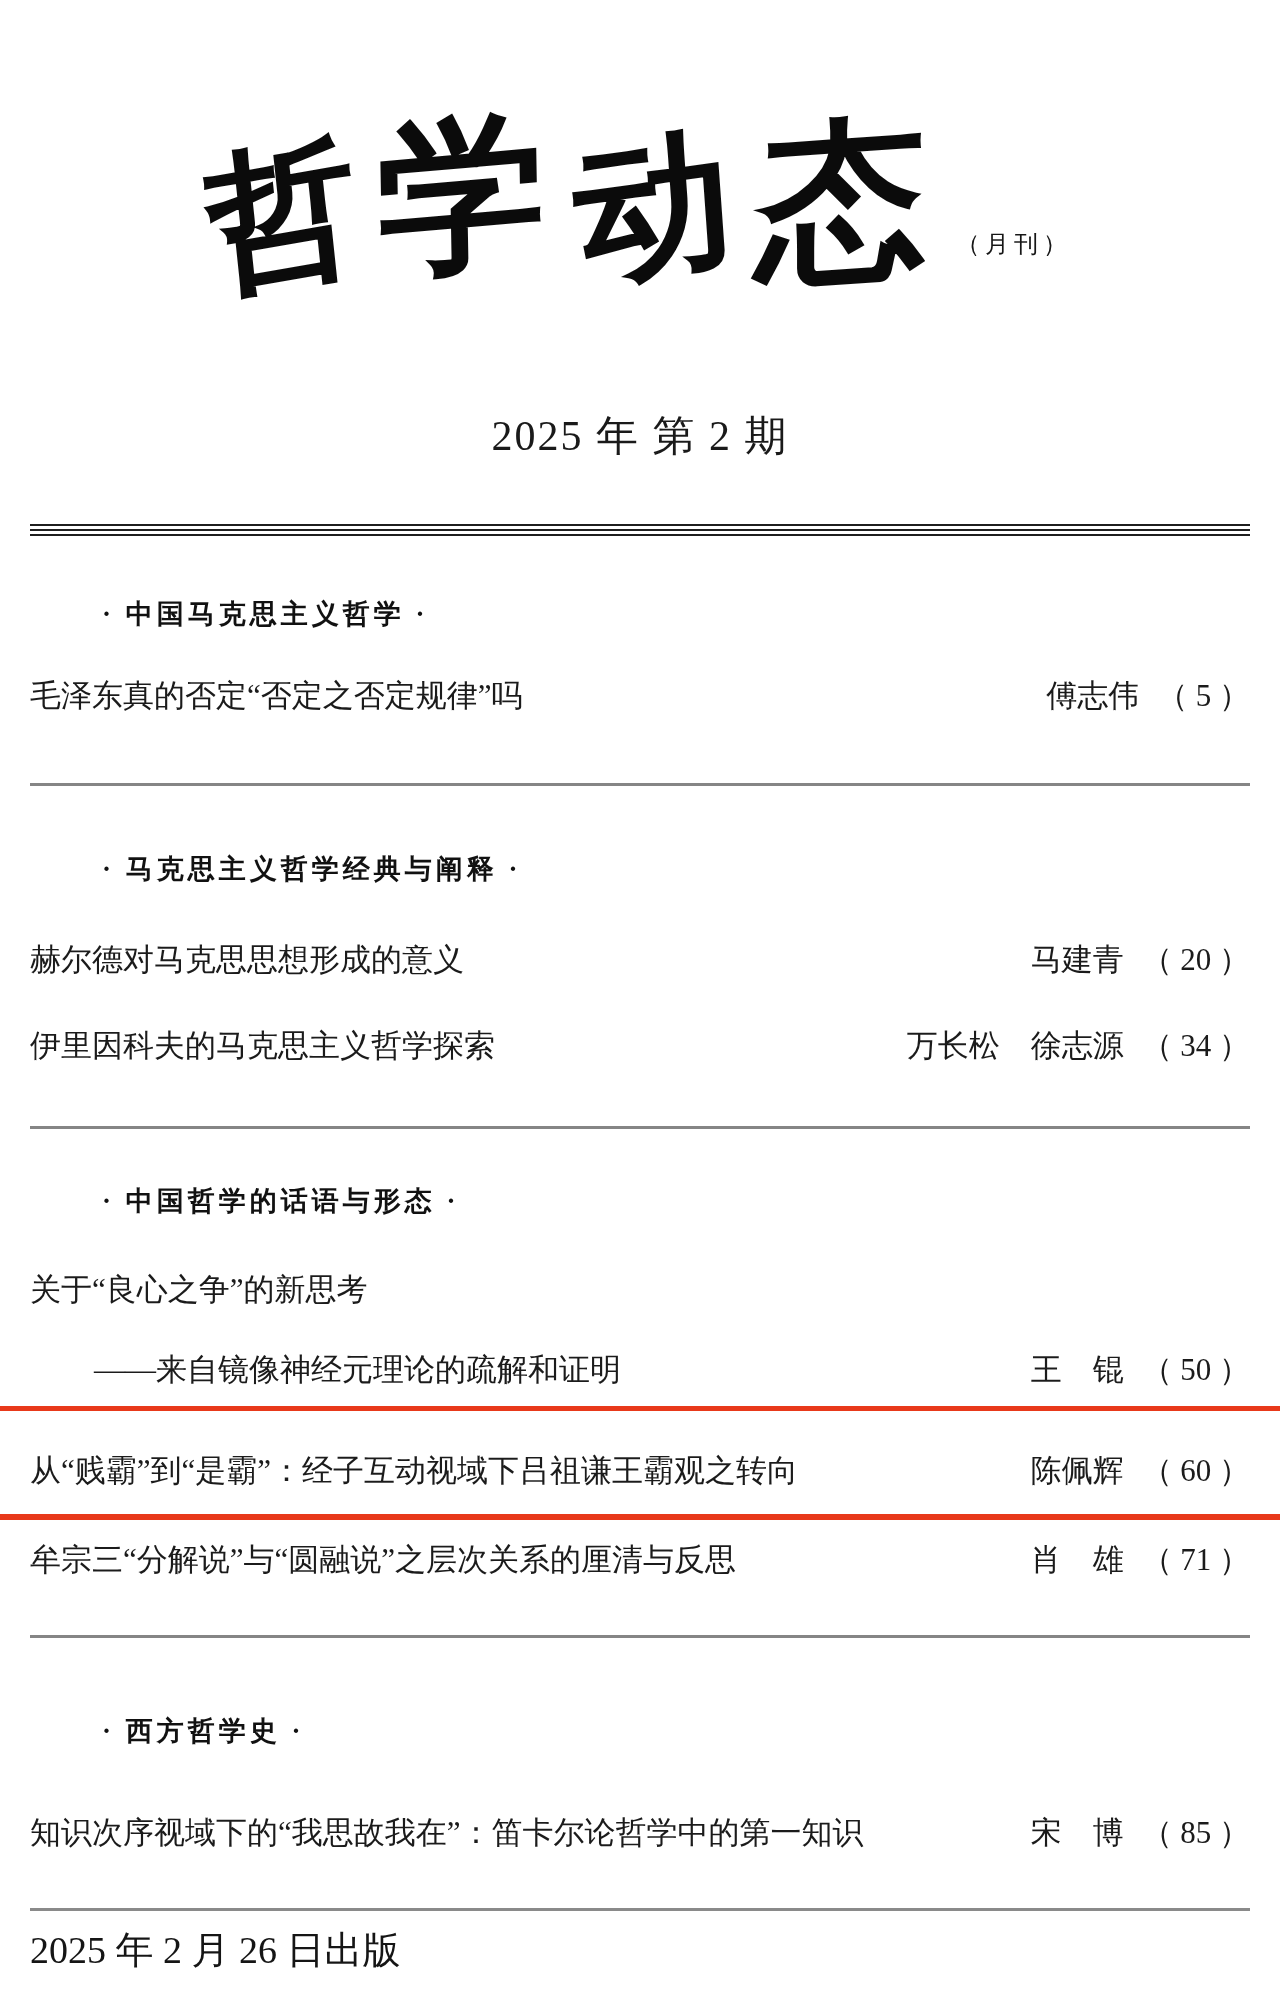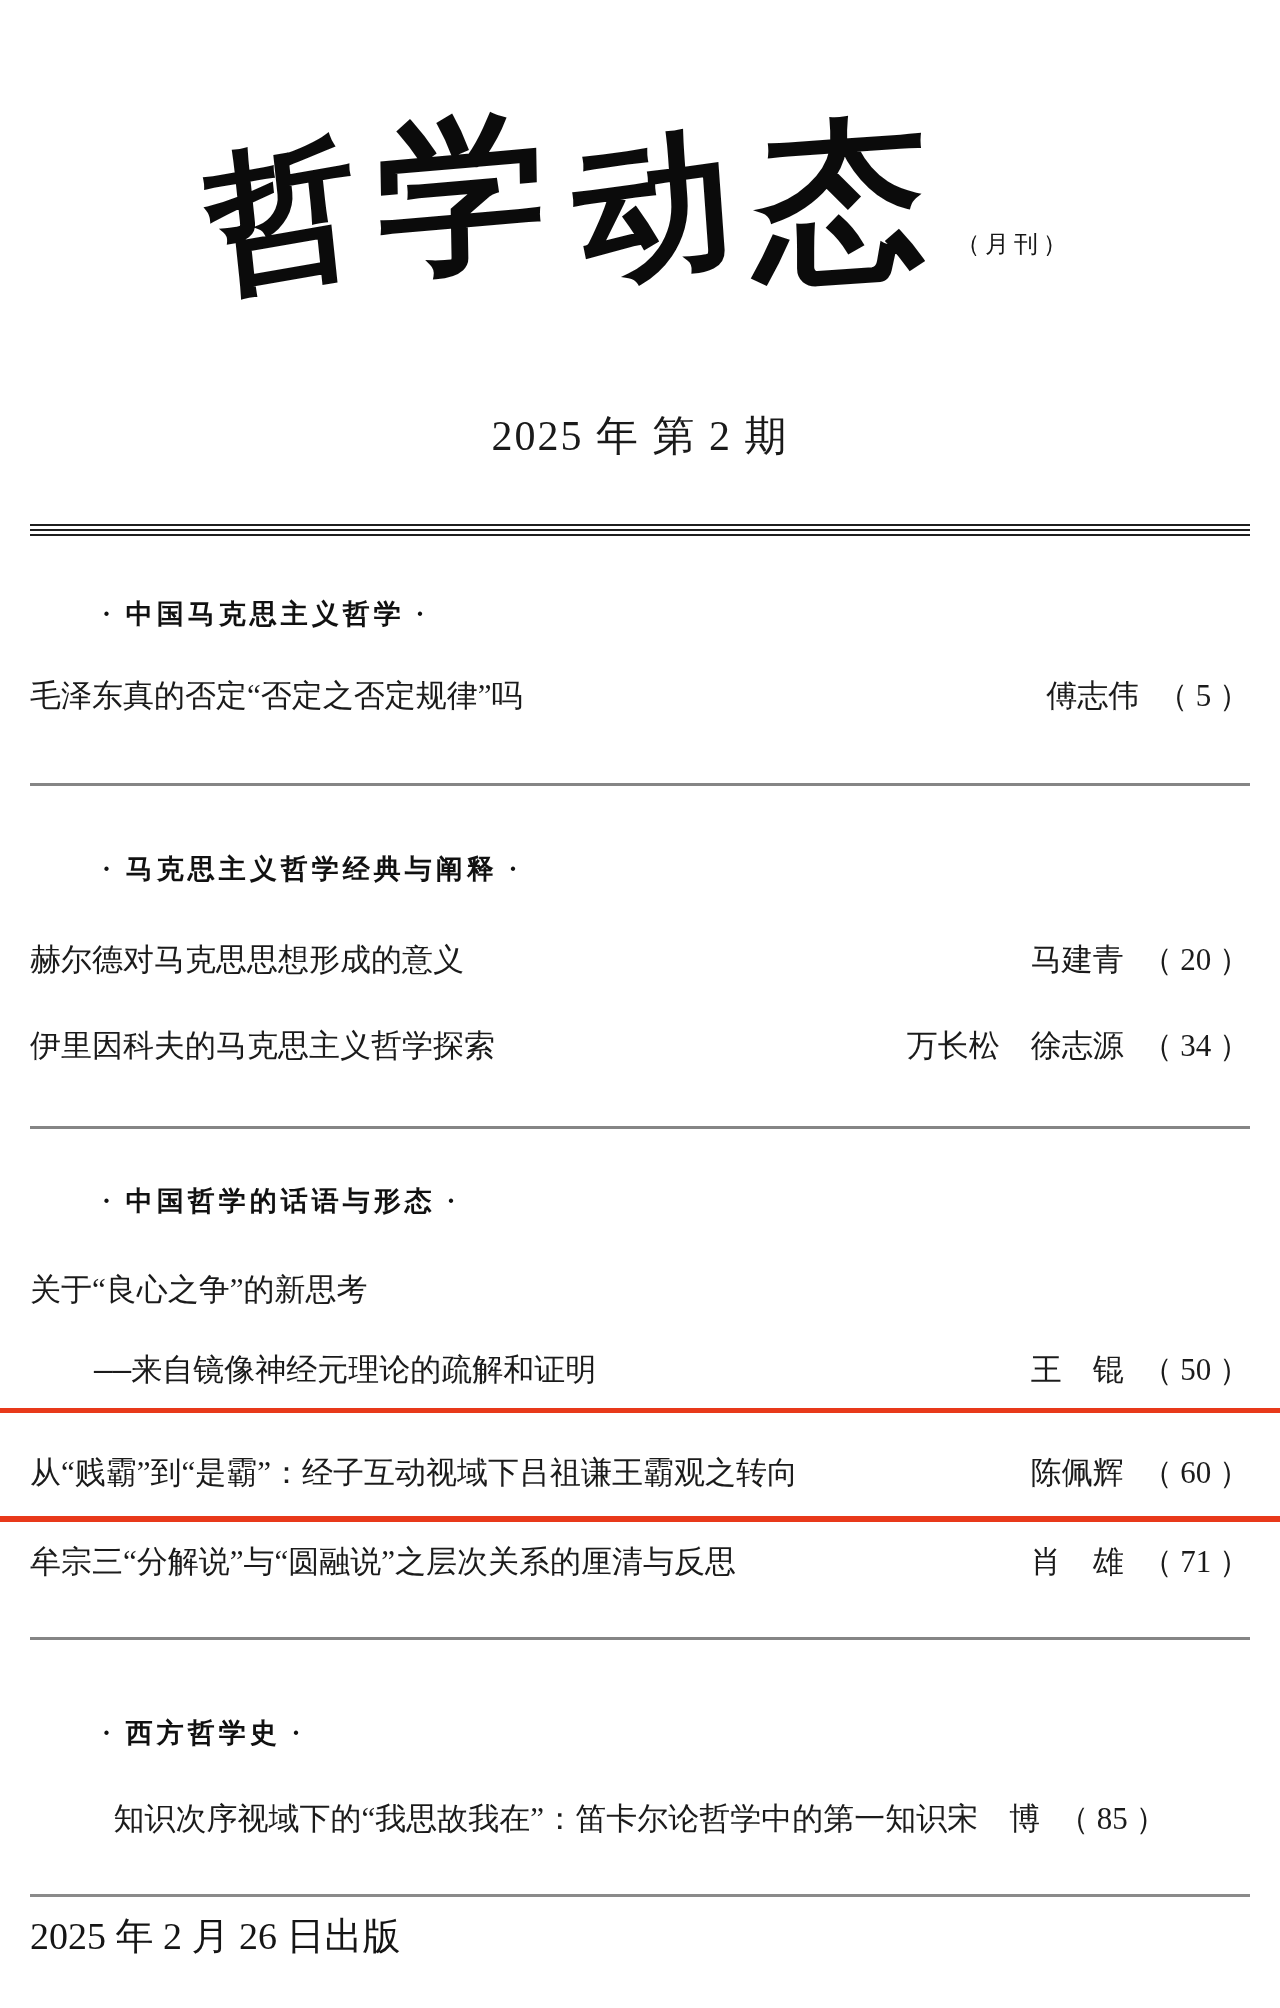--- a/index.html
+++ b/index.html
@@ -46,29 +46,29 @@
   .sh-3 { margin-top:54px; }
   .sh-4 { margin-top:75px; }
 
   .toc-row {
     display:flex; justify-content:space-between; align-items:baseline;
     margin-left:30px; margin-right:30px;
     font-size:31px; line-height:1.3; color:#1b1b1b;
   }
   .toc-right { white-space:nowrap; }
   .toc-page { margin-left:10px; }
-  .subtitle-title { padding-left:64px;font-family:Liberation Mono, monospace; }
+  .subtitle-title { padding-left:64px; }
 
   .row-a1 { margin-top:44px; }
   .row-a2 { margin-top:53px; }
   .row-a3 { margin-top:45px; }
   .row-a4 { margin-top:51px; }
   .row-a4s { margin-top:40px; }
   .row-a6 { margin-top:20px; }
-  .row-a7 { margin-top:48px;justify-content:center; }
+  .row-a7 { margin-top:64px; }
 
   
   .highlight-band {
     margin-top:16px;
     border-top:5px solid #e8391a;
     border-bottom:6px solid #e8391a;
     padding:40px 0 22px;
   }
 
   .publish { margin:14px 30px 0; font-size:38px; color:#151515; }

